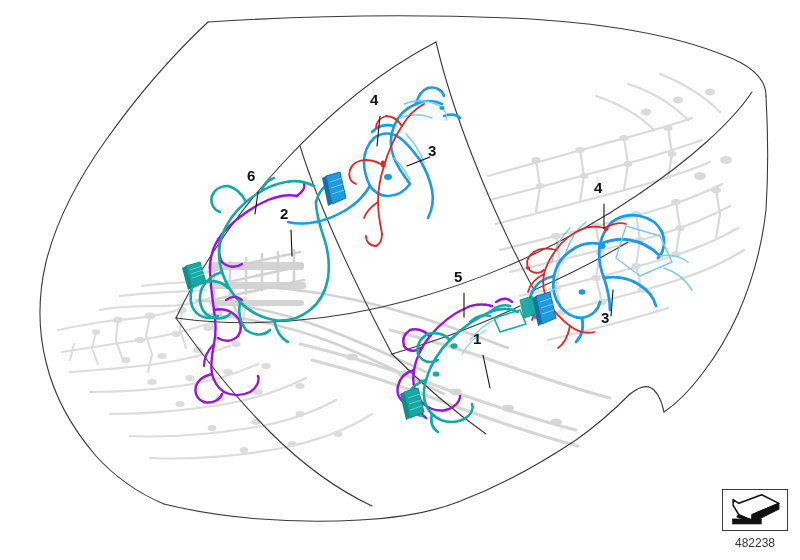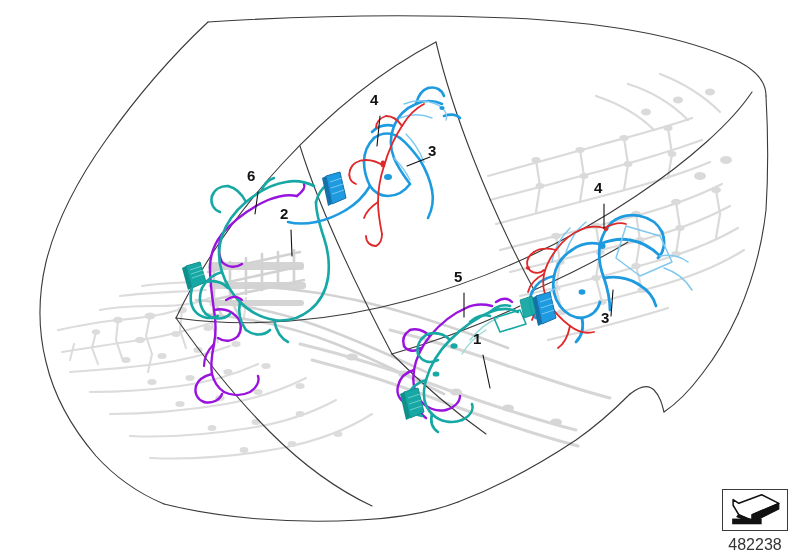--- a/index.html
+++ b/index.html
@@ -11,21 +11,21 @@
     position:absolute;font-family:"Liberation Sans", sans-serif;
     font-weight:bold;font-size:15px;color:#111;line-height:1;
     letter-spacing:0px;
   }
   #idbox{
     position:absolute;left:722px;top:489px;width:66px;height:42px;
     border:1px solid #3a3a3a;background:#fff;box-sizing:border-box;
   }
   #idnum{
     position:absolute;left:714px;top:536px;width:82px;
-    text-align:center;font-size:16px;color:#333;
+    text-align:center;font-size:12px;color:#333;
     font-family:"Liberation Sans", sans-serif;
   }
 </style>
 </head>
 <body>
 
 <div id="stage">
 
   <svg class="layer" viewBox="0 0 800 560" preserveAspectRatio="none">
     <g fill="none" stroke="#dcdcdc" stroke-width="2.1" stroke-linecap="round" stroke-linejoin="round">

